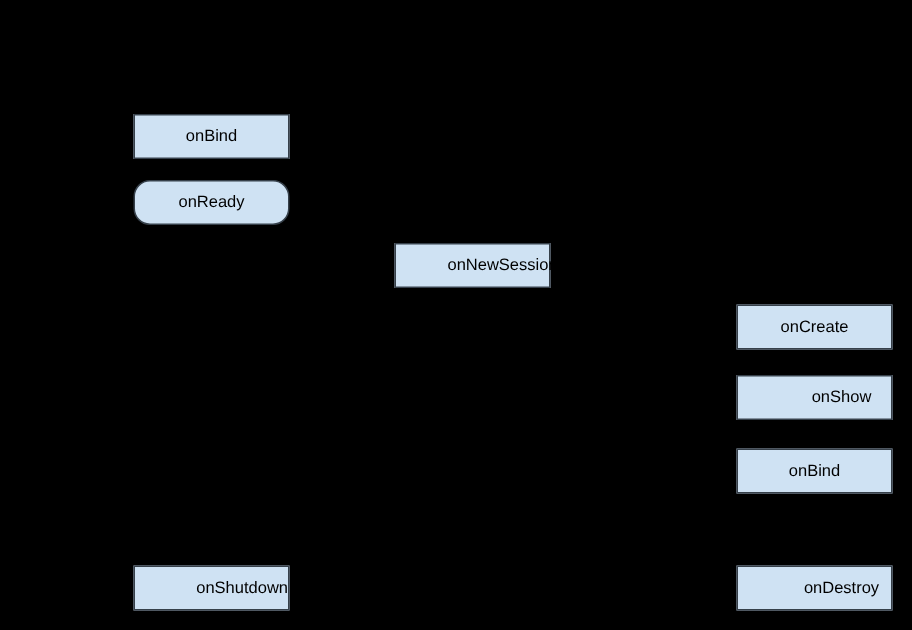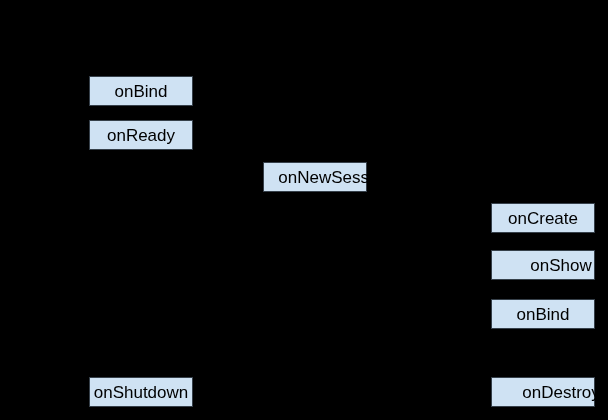--- a/index.html
+++ b/index.html
@@ -20,33 +20,33 @@
     width: 104px;
     height: 30px;
     box-sizing: border-box;
     background: #cfe2f3;
     border: 1px solid #36404a;
     display: flex;
     align-items: center;
     justify-content: center;
   }
   .node span {
-    font-size: 17px;
+    font-size: 11px;
     line-height: 11px;
     color: #000000;
     white-space: nowrap;
   }
   
   .n-onbind      { left: 89px;  top: 76px;  }
-  .n-onready     { left: 89px;  top: 120px; }
+  .n-onready     { left: 89px;  top: 120px; border-radius: 11px; }
   .n-onnewsession{ left: 263px; top: 162px; padding-left: 40px; }
   .n-oncreate    { left: 491px; top: 203px; }
   .n-onshow      { left: 491px; top: 250px; padding-left: 36px; }
   .n-onhide      { left: 491px; top: 299px; }
-  .n-onshutdown  { left: 89px;  top: 377px; }
+  .n-onshutdown  { left: 89px;  top: 377px; justify-content: flex-end; }
   .n-ondestroy   { left: 491px; top: 377px; padding-left: 36px; }
 </style>
 </head>
 <body>
 
 <div class="canvas">
 
   <div class="node n-onbind">
     <span>onBind</span>
   </div>

